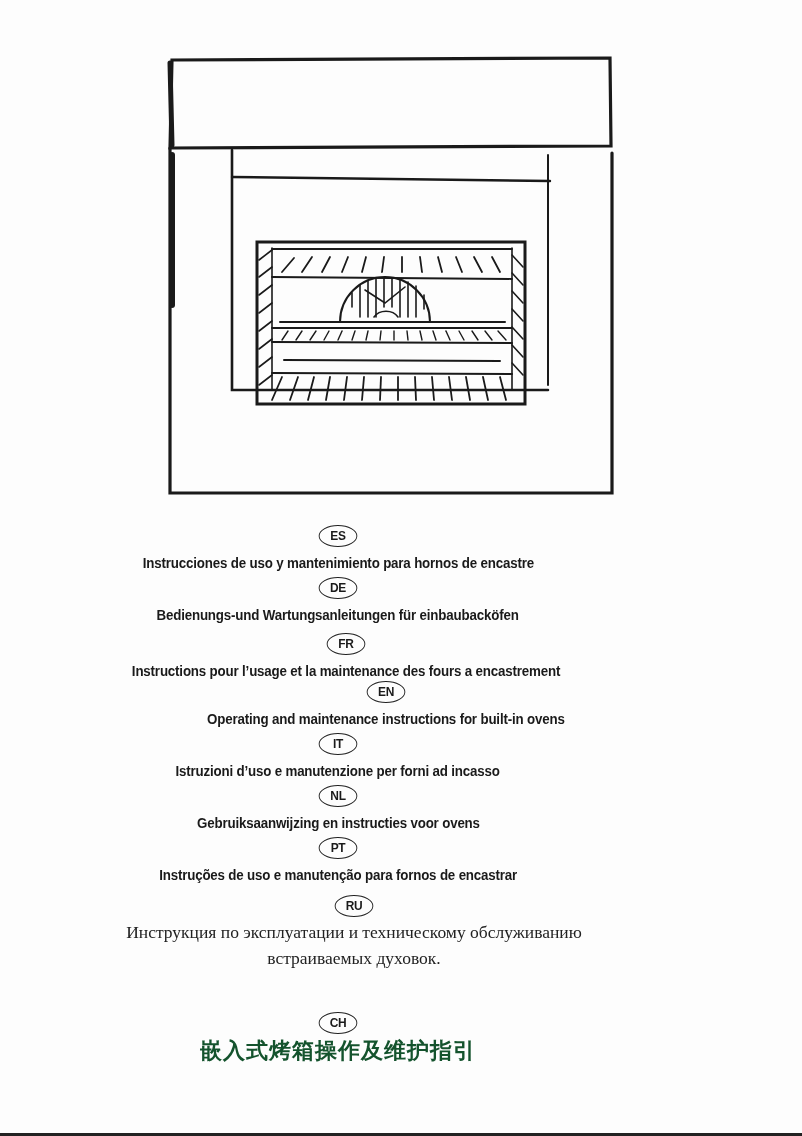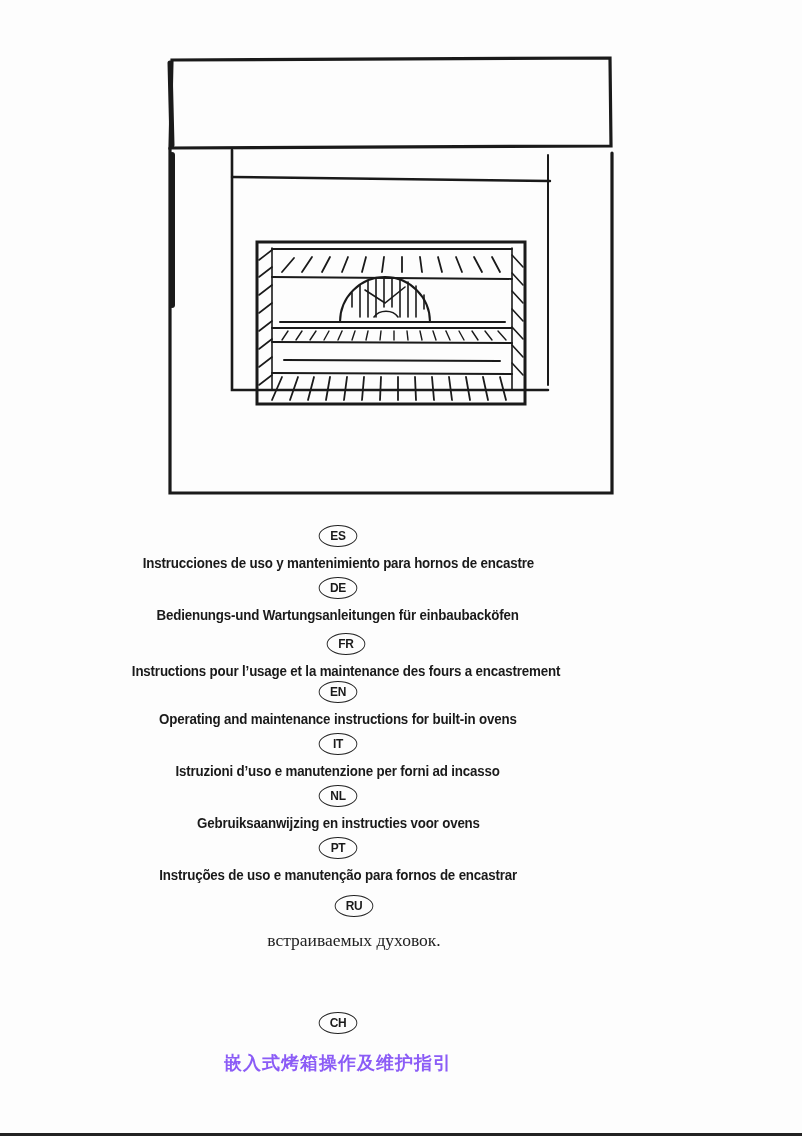--- a/index.html
+++ b/index.html
@@ -49,26 +49,26 @@
     font-family: "Liberation Serif", serif;
     font-weight: normal;
     font-size: 17.5px;
     line-height: 22px;
     margin-top: 4px;
     color: #222;
     white-space: nowrap;
   }
   .title-cn {
     font-family: "DejaVu Sans", sans-serif;
-    font-size: 18px;
+    font-size: 22px;
     line-height: 26px;
-    margin-top: 16px;
+    margin-top: 4px;
     font-weight: bold;
     letter-spacing: 1px;
-    color: #8b5cf6;
+    color: #14532d;
   }
   .bottom-rule {
     position: absolute;
     left: 0; bottom: 0;
     width: 802px; height: 3px;
     background: #222;
   }
 </style>
 </head>
 <body>
@@ -193,21 +193,21 @@
 <div class="lang-block" style="top:577px;text-decoration:underline;">
   <div class="badge">DE</div><br>
   <div class="title">Bedienungs-und Wartungsanleitungen für einbaubacköfen</div>
 </div>
 
 <div class="lang-block" style="top:633px;padding-left:8px;">
   <div class="badge">FR</div><br>
   <div class="title">Instructions pour l’usage et la maintenance des fours a encastrement</div>
 </div>
 
-<div class="lang-block" style="top:681px;">
+<div class="lang-block" style="top:681px;margin-left:48px;">
   <div class="badge">EN</div><br>
   <div class="title">Operating and maintenance instructions for built-in ovens</div>
 </div>
 
 <div class="lang-block" style="top:733px;">
   <div class="badge">IT</div><br>
   <div class="title">Istruzioni d’uso e manutenzione per forni ad incasso</div>
 </div>
 
 <div class="lang-block" style="top:785px;">
@@ -215,21 +215,22 @@
   <div class="title">Gebruiksaanwijzing en instructies voor ovens</div>
 </div>
 
 <div class="lang-block" style="top:837px;">
   <div class="badge">PT</div><br>
   <div class="title">Instruções de uso e manutenção para fornos de encastrar</div>
 </div>
 
 <div class="lang-block" style="top:895px;padding-left:16px;">
   <div class="badge">RU</div>
-  <div class="title-serif" style="margin-top:12px;">встраиваемых духовок.</div>
+  <div class="title-serif">Инструкция по эксплуатации и техническому обслуживанию</div>
+  <div class="title-serif" style="margin-top:4px;">встраиваемых духовок.</div>
 </div>
 
 <div class="lang-block" style="top:1012px;">
   <div class="badge">CH</div>
   <div class="title-cn">嵌入式烤箱操作及维护指引</div>
 </div>
 
 <div class="bottom-rule"></div>
 
 </body></html>

